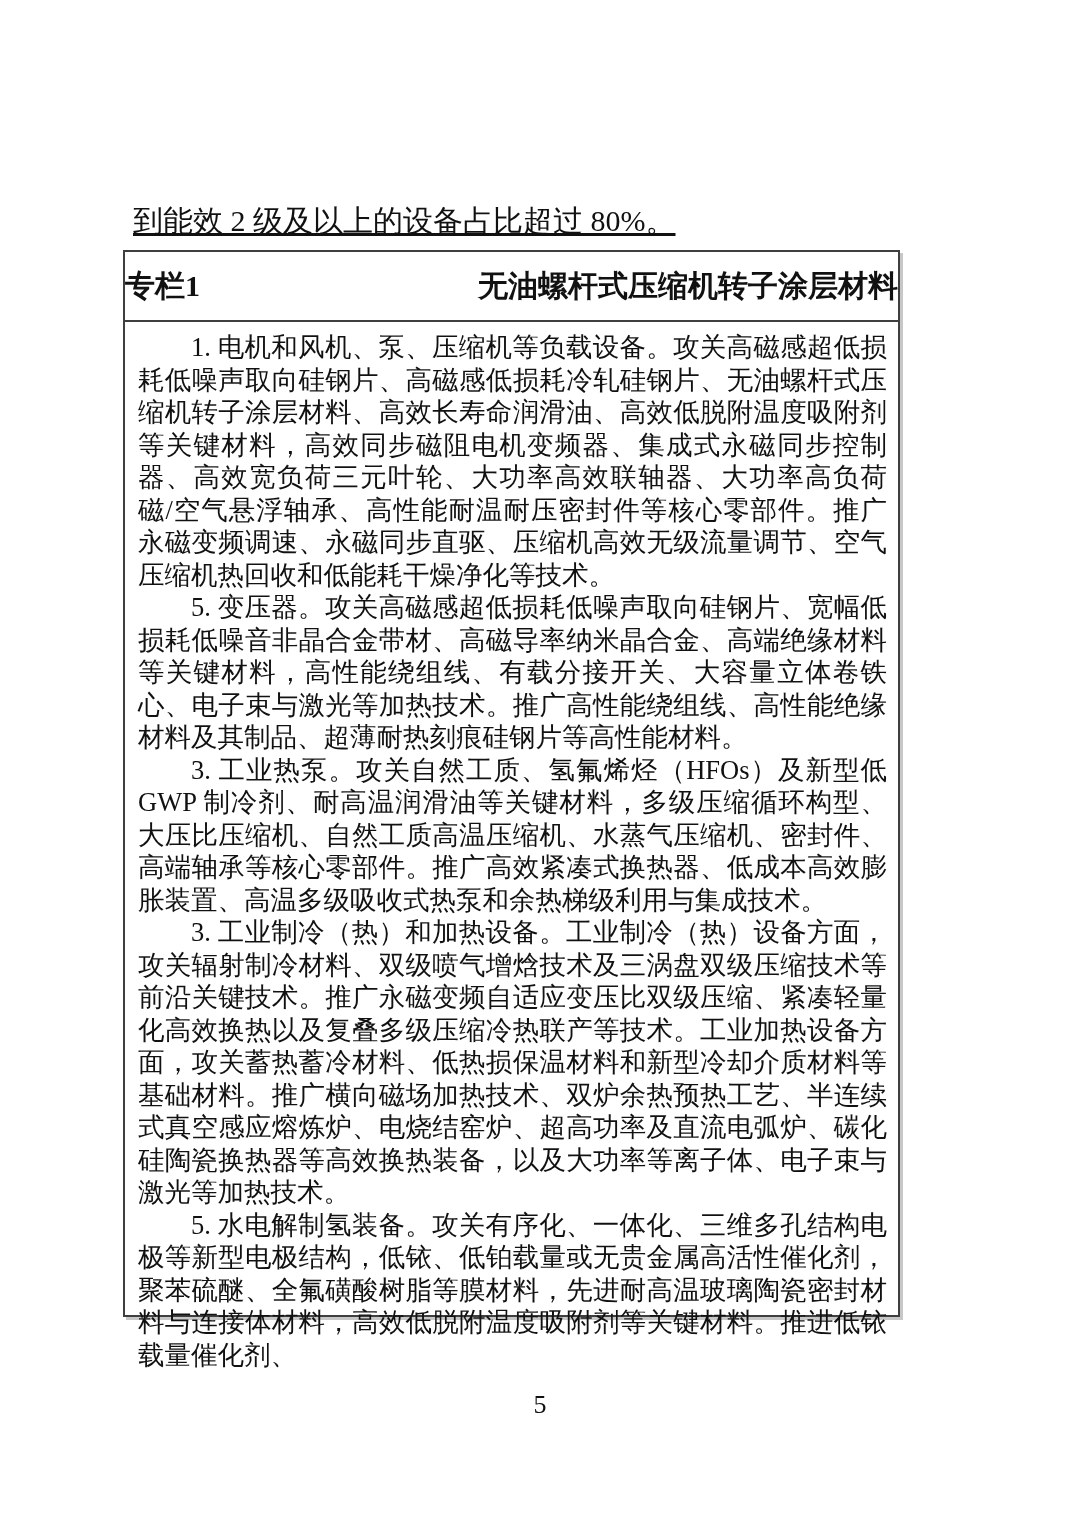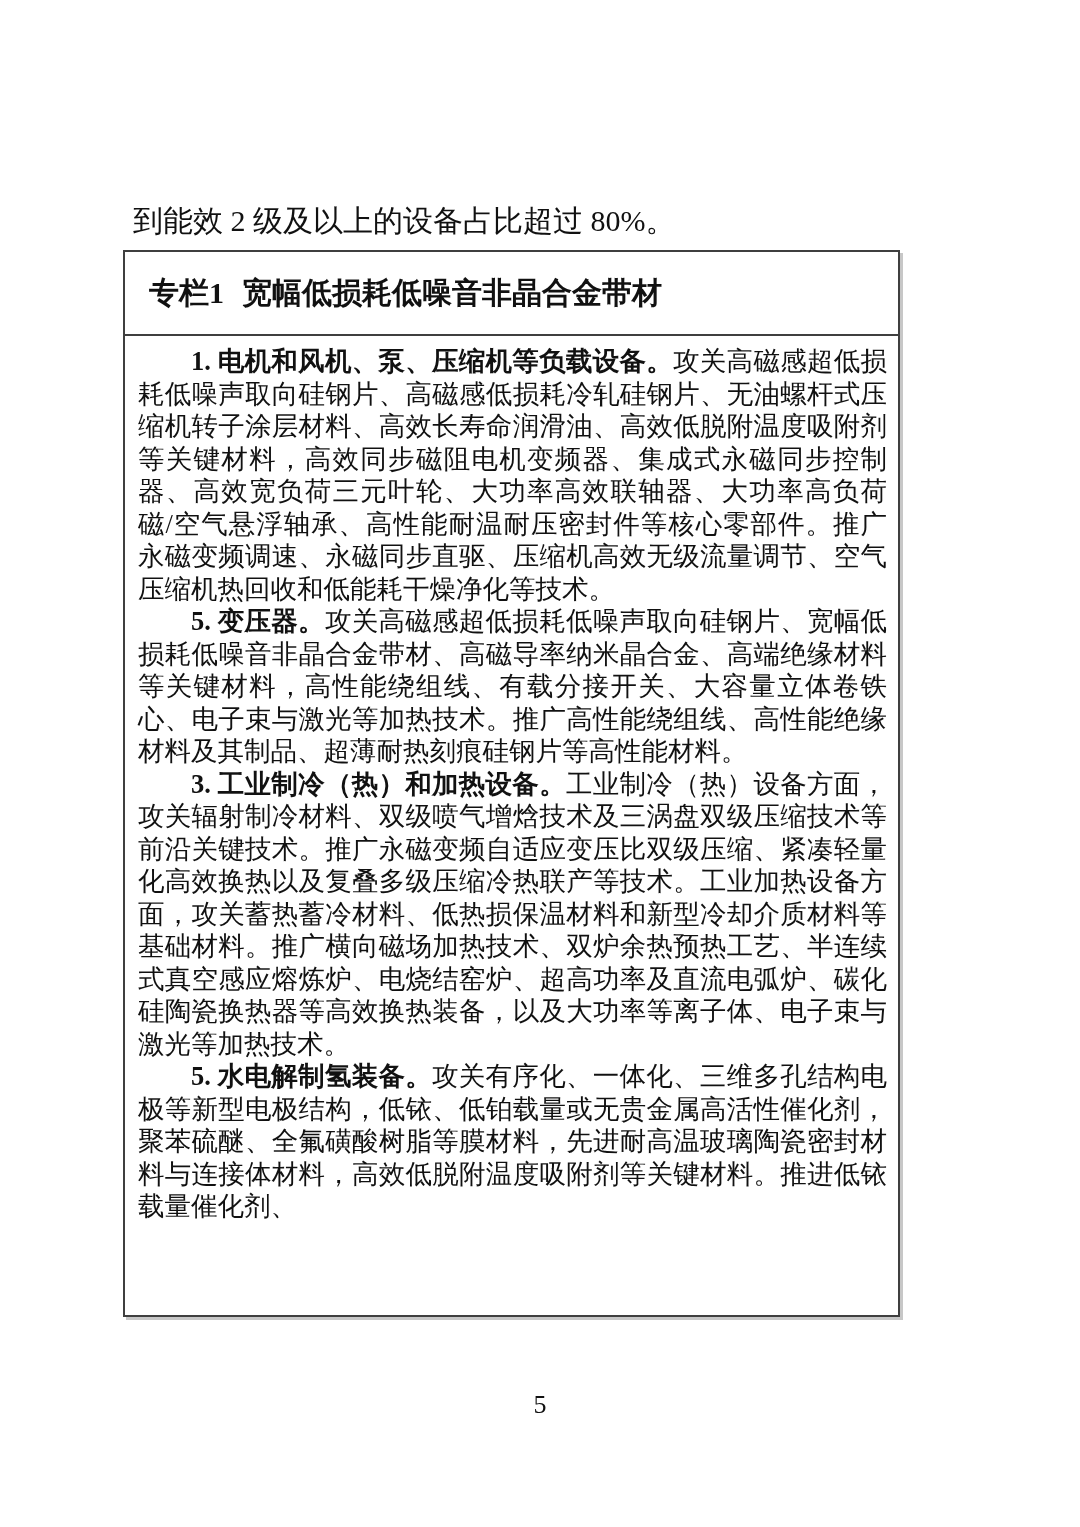--- a/index.html
+++ b/index.html
@@ -17,57 +17,57 @@
     overflow: hidden;
   }
   .intro {
     position: absolute;
     left: 133px;
     top: 201px;
     width: 790px;
     font-size: 30px;
     line-height: 40px;
     white-space: nowrap;
+    text-decoration: underline;
   }
   .panel {
     position: absolute;
     left: 123px;
     top: 250px;
     width: 777px;
     height: 1067px;
     box-sizing: border-box;
     border: 2px solid #3f3f3f;
     box-shadow: 3px 3px 0 rgba(0,0,0,0.22);
     background: #ffffff;
   }
   .panel-title-row {
-    height: 84px;
+    height: 70px;
     box-sizing: border-box;
     border-bottom: 2px solid #3f3f3f;
     display: flex;
     align-items: center;
-    justify-content: flex-start;
+    justify-content: space-between;
     gap: 18px;
     font-weight: bold;
     font-size: 30px;
-    padding-left: 24px;
   }
   .panel-body {
     box-sizing: border-box;
     padding: 9px 11px 0 13px;
     font-size: 26.5px;
     line-height: 32.5px;
     text-align: justify;
   }
   .panel-body p {
     margin: 0;
     text-indent: 2em;
   }
   .lead {
-    font-weight: bold;
+    font-weight: normal;
   }
   .page-number {
     position: absolute;
     left: 0;
     top: 1390px;
     width: 100%;
     text-align: center;
     font-size: 26px;
   }
 </style>
@@ -75,29 +75,32 @@
 <body>
 
 <div class="page">
 
   <div class="intro">到能效 2 级及以上的设备占比超过 80%。</div>
 
   <div class="panel">
 
     <div class="panel-title-row">
       <span>专栏1</span>
-      <span>宽幅低损耗低噪音非晶合金带材</span>
+      <span>无油螺杆式压缩机转子涂层材料</span>
     </div>
 
     <div class="panel-body">
       <p>
         <span class="lead">1. 电机和风机、泵、压缩机等负载设备。</span><span>攻关高磁感超低损耗低噪声取向硅钢片、高磁感低损耗冷轧硅钢片、无油螺杆式压缩机转子涂层材料、高效长寿命润滑油、高效低脱附温度吸附剂等关键材料，高效同步磁阻电机变频器、集成式永磁同步控制器、高效宽负荷三元叶轮、大功率高效联轴器、大功率高负荷磁/空气悬浮轴承、高性能耐温耐压密封件等核心零部件。推广永磁变频调速、永磁同步直驱、压缩机高效无级流量调节、空气压缩机热回收和低能耗干燥净化等技术。</span>
       </p>
       <p>
         <span class="lead">5. 变压器。</span><span>攻关高磁感超低损耗低噪声取向硅钢片、宽幅低损耗低噪音非晶合金带材、高磁导率纳米晶合金、高端绝缘材料等关键材料，高性能绕组线、有载分接开关、大容量立体卷铁心、电子束与激光等加热技术。推广高性能绕组线、高性能绝缘材料及其制品、超薄耐热刻痕硅钢片等高性能材料。</span>
+      </p>
+      <p>
+        <span class="lead">3. 工业热泵。</span><span>攻关自然工质、氢氟烯烃（HFOs）及新型低 GWP 制冷剂、耐高温润滑油等关键材料，多级压缩循环构型、大压比压缩机、自然工质高温压缩机、水蒸气压缩机、密封件、高端轴承等核心零部件。推广高效紧凑式换热器、低成本高效膨胀装置、高温多级吸收式热泵和余热梯级利用与集成技术。</span>
       </p>
       <p>
         <span class="lead">3. 工业制冷（热）和加热设备。</span><span>工业制冷（热）设备方面，攻关辐射制冷材料、双级喷气增焓技术及三涡盘双级压缩技术等前沿关键技术。推广永磁变频自适应变压比双级压缩、紧凑轻量化高效换热以及复叠多级压缩冷热联产等技术。工业加热设备方面，攻关蓄热蓄冷材料、低热损保温材料和新型冷却介质材料等基础材料。推广横向磁场加热技术、双炉余热预热工艺、半连续式真空感应熔炼炉、电烧结窑炉、超高功率及直流电弧炉、碳化硅陶瓷换热器等高效换热装备，以及大功率等离子体、电子束与激光等加热技术。</span>
       </p>
       <p>
         <span class="lead">5. 水电解制氢装备。</span><span>攻关有序化、一体化、三维多孔结构电极等新型电极结构，低铱、低铂载量或无贵金属高活性催化剂，聚苯硫醚、全氟磺酸树脂等膜材料，先进耐高温玻璃陶瓷密封材料与连接体材料，高效低脱附温度吸附剂等关键材料。推进低铱载量催化剂、</span>
       </p>
     </div>
 
   </div>

